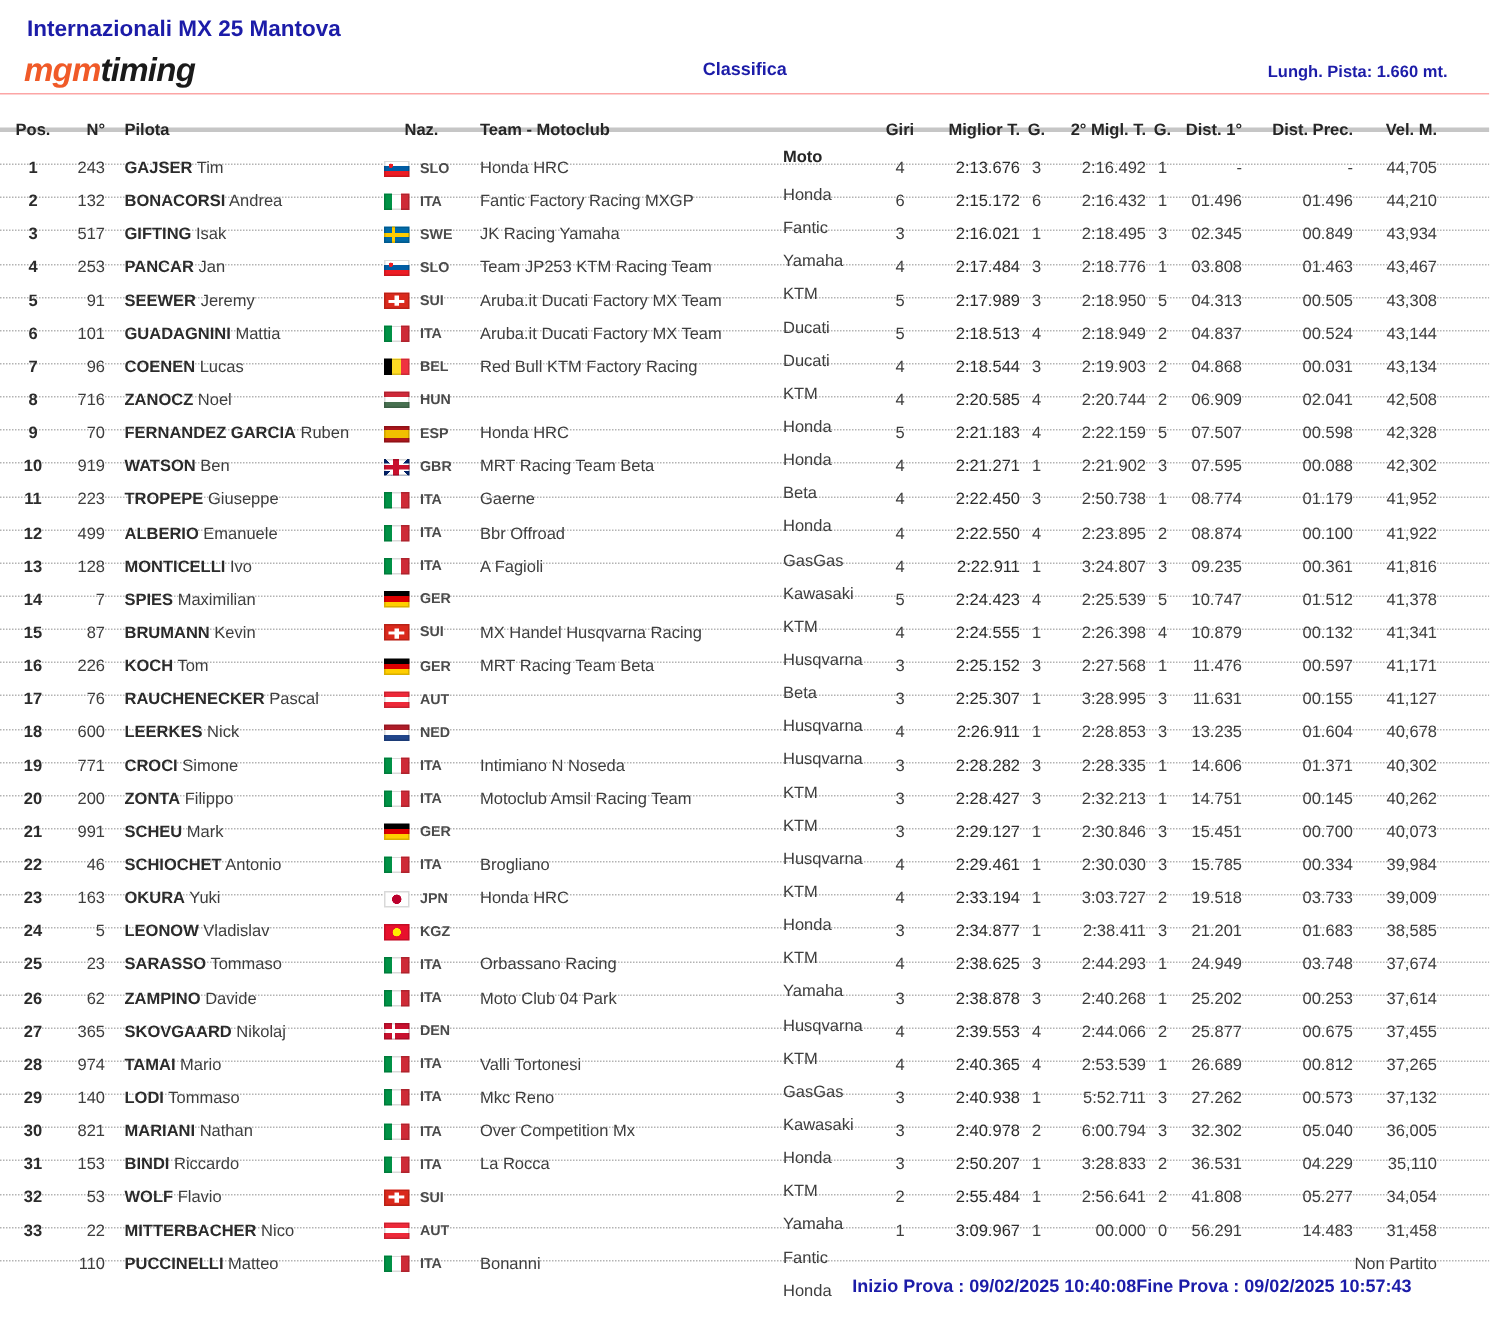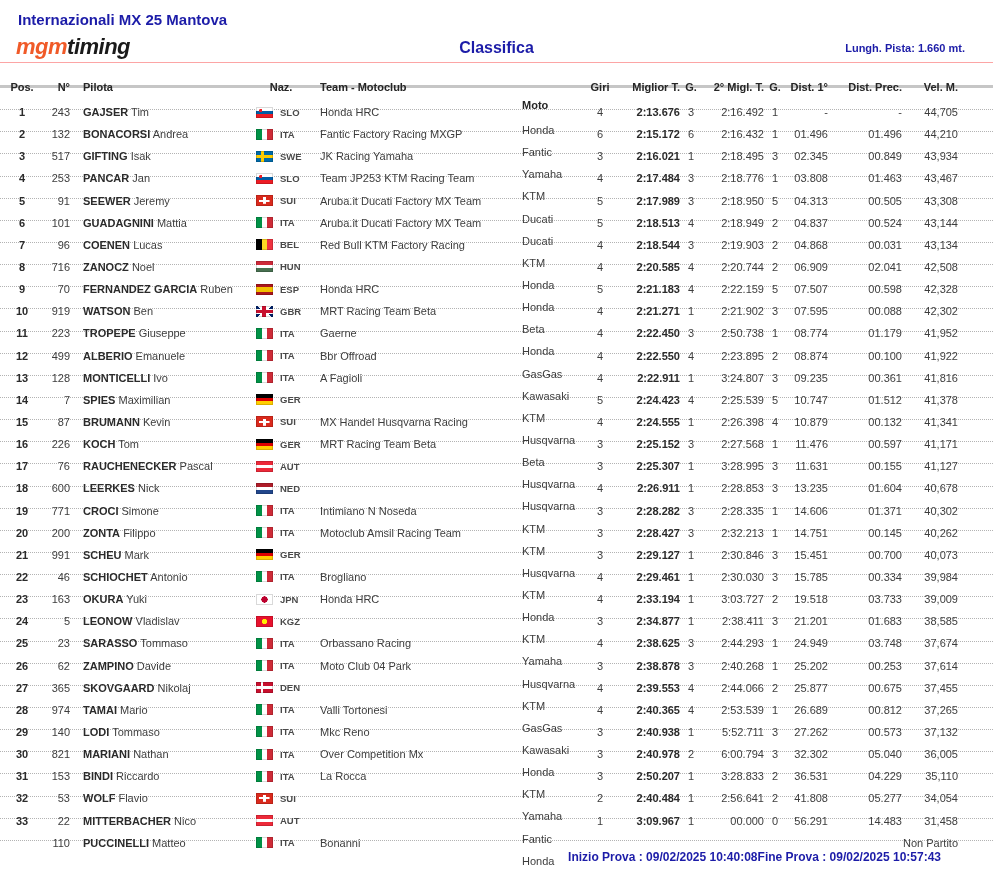--- a/index.html
+++ b/index.html
@@ -8,36 +8,36 @@
 
   
   .hdr { position:relative; height:62px; padding-top:9px; }
   .hdr-line1 { position:relative; height:24px; }
   .event-title { position:absolute; left:18px; top:2px; font-size:15px; font-weight:bold; color:var(--blue); }
   .session-title { position:absolute; left:0; right:0; top:2px; text-align:center; font-size:15px; font-weight:bold; color:var(--blue); }
   .hdr-line2 { position:relative; height:28px; }
   .logo { position:absolute; left:16px; top:1px; font-size:22px; font-weight:bold; font-style:italic; letter-spacing:-0.5px; color:#1a1a1a; }
   .logo .p1 { color:var(--orange); }
   .logo .p2 { color:#1a1a1a; }
-  .subtitle { position:absolute; left:0; right:0; top:6px; text-align:center; font-size:16px; font-weight:bold; color:var(--blue); }
+  .subtitle { position:absolute; left:0; right:0; top:6px; text-align:center; font-size:12px; font-weight:bold; color:var(--blue); }
   .track-len { position:absolute; right:28px; top:9px; font-size:11px; font-weight:bold; color:var(--blue); }
 
   
   .grid { display:grid; grid-template-columns:28px 34px 180px 62px 208px 66px 28px 66px 22px 62px 22px 42px 74px 56px; padding-left:8px; align-items:center; }
   .thead { border-top:1px solid #fca5a5; border-bottom:3px solid #c6c6c6; height:26px; font-size:11px; font-weight:bold; color:#262626; }
   .row { height:22.15px; font-size:11px; border-bottom:1px dotted #b3b3b3; }
   .c { text-align:center; }
   .r { text-align:right; }
   .l { text-align:left; }
   .cell-pilota { padding-left:13px; white-space:nowrap; }
   .cell-pilota b { color:#2b2b2b; }
   .cell-team { padding-left:8px; white-space:nowrap; }
   .cell-moto { padding-left:2px;margin-top:36px; }
   .cell-pos { font-weight:bold; color:#2b2b2b; }
-  .cell-best { font-weight:bold; color:#2b2b2b; }
+  .cell-best { font-weight:normal; color:#2b2b2b; }
   .cell-vel { white-space:nowrap; }
   .cell-naz { display:flex; align-items:center; gap:7px; padding-left:6px; }
   .naz-code { font-size:9.5px; font-weight:bold; color:#4a4a4a; }
 
   
   .flag { width:17px; height:11px; display:inline-block; flex:0 0 17px; box-shadow:inset 0 0 0 1px rgba(0,0,0,0.15); }
   .flag-ITA { background:linear-gradient(90deg,#009246 0 33.3%,#ffffff 33.3% 66.6%,#ce2b37 66.6%); }
   .flag-SLO { background:radial-gradient(circle at 27% 32%, #ed1c24 0 1.4px, rgba(0,0,0,0) 1.6px),linear-gradient(180deg,#ffffff 0 33.3%,#005da4 33.3% 66.6%,#ed1c24 66.6%); }
   .flag-SWE { background:linear-gradient(90deg,rgba(0,0,0,0) 0 30%,#fecc00 30% 45%,rgba(0,0,0,0) 45%),linear-gradient(180deg,rgba(0,0,0,0) 0 37%,#fecc00 37% 63%,rgba(0,0,0,0) 63%),#006aa7; }
   .flag-SUI { background:linear-gradient(#ffffff,#ffffff) center/18% 62% no-repeat,linear-gradient(#ffffff,#ffffff) center/62% 18% no-repeat,#da291c; }
@@ -715,21 +715,21 @@
       <div class="c cell-pos">32</div>
       <div class="r">53</div>
       <div class="l cell-pilota"><b>WOLF</b> <span>Flavio</span></div>
       <div class="cell-naz">
           <span class="flag flag-SUI"></span>
           <span class="naz-code">SUI</span>
         </div>
       <div class="l cell-team"></div>
       <div class="l cell-moto">Yamaha</div>
       <div class="c">2</div>
-      <div class="r cell-best">2:40.484</div>
+      <div class="r cell-best">2:55.484</div>
       <div class="c">1</div>
       <div class="r">2:56.641</div>
       <div class="c">2</div>
       <div class="r">41.808</div>
       <div class="r">05.277</div>
       <div class="r cell-vel">34,054</div>
     </div>
 
     <div class="grid row">
       <div class="c cell-pos">33</div>

